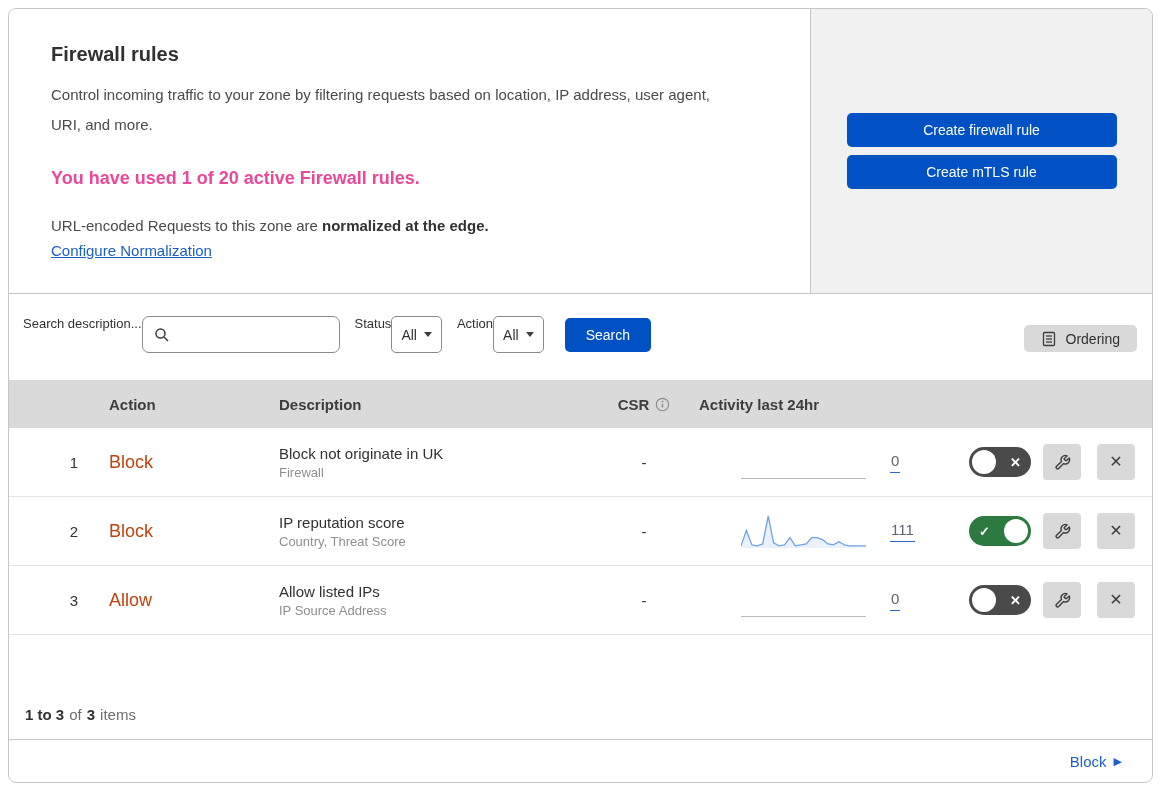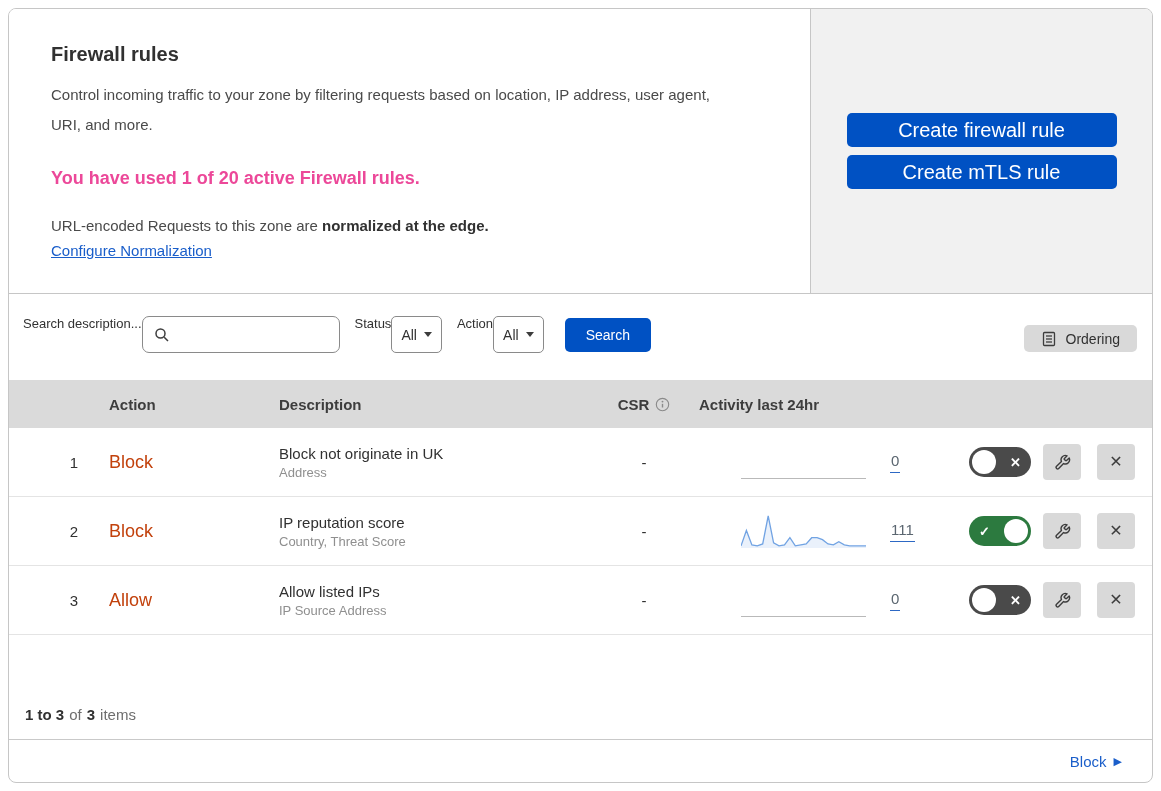--- a/index.html
+++ b/index.html
@@ -10,21 +10,21 @@
   
   .header { display:flex; height:285px; flex:0 0 auto; border-bottom:1px solid #c6c6c6; }
   .header-left { flex:1 1 auto; border-right:1px solid #c6c6c6; padding:34px 40px 0 42px; background:#fff; }
   .header-left h1 { margin:0 0 14px; font-size:20px; font-weight:600; color:#313131; }
   .desc { margin:0 0 28px; font-size:15px; line-height:30px; color:#4a4a4a; max-width:660px; }
   .usage { margin:0 0 28px; font-size:18px; font-weight:700; color:#ec4899; }
   .norm { margin:0 0 8px; font-size:15px; color:#4a4a4a; }
   .norm strong { color:#313131; }
   .config-link { color:var(--link,#1a5eca); font-size:15px; text-decoration:underline; cursor:pointer; }
   .header-right { flex:0 0 341px; background:var(--panel-bg,#f1f1f1); display:flex; flex-direction:column; align-items:center; justify-content:center; gap:8px; }
-  .btn-primary { width:270px; height:34px; border:none; border-radius:5px; background:var(--blue,#0051c3); color:#fff; font-size:20px; font-family:inherit; cursor:pointer; }
+  .btn-primary { width:270px; height:34px; border:none; border-radius:5px; background:var(--blue,#0051c3); color:#fff; font-size:14px; font-family:inherit; cursor:pointer; }
 
   
   .filters { display:flex; align-items:flex-end; padding:22px 15px 27px 14px; flex:0 0 auto; }
   .field { display:flex; flex-direction:row; margin-right:15px; }
   .field-label { font-size:13px; color:#313131; margin-bottom:8px; }
   .search-box { width:198px; height:37px; border:1px solid #8a8a8a; border-radius:7px; display:flex; align-items:center; padding:0 8px 0 11px; gap:7px; background:#fff; }
   .search-box input { border:none; outline:none; flex:1; min-width:0; font-size:14px; font-family:inherit; background:transparent; }
   .dropdown { height:37px; border:1px solid #8a8a8a; border-radius:5px; background:#fff; display:flex; align-items:center; gap:7px; padding:0 9px; font-size:14px; color:#313131; font-family:inherit; cursor:pointer; }
   .caret { width:0; height:0; border-left:4.5px solid transparent; border-right:4.5px solid transparent; border-top:5.5px solid #3d3d3d; }
   .search-btn { height:34px; margin:0 0 1px 6px; padding:0 21px; border:none; border-radius:5px; background:var(--blue,#0051c3); color:#fff; font-size:14px; font-family:inherit; cursor:pointer; }
@@ -138,21 +138,21 @@
       </div>
       <div>Activity last 24hr</div>
       <div></div>
     </div>
 
     <div class="row">
       <div class="num">1</div>
       <div class="action-val">Block</div>
       <div>
         <div class="desc-title">Block not originate in UK</div>
-        <div class="desc-sub">Address</div>
+        <div class="desc-sub">Firewall</div>
       </div>
       <div class="csr-val">-</div>
       <div class="activity-cell">
         <div class="spark flat"></div>
         <a class="count" href="#">0</a>
       </div>
       <div class="controls">
         <div class="toggle off">
             <span class="knob"></span>
             <span class="toggle-glyph">✕</span>

